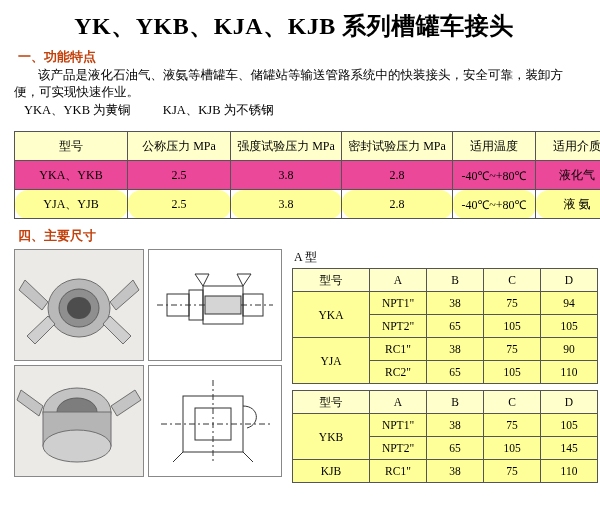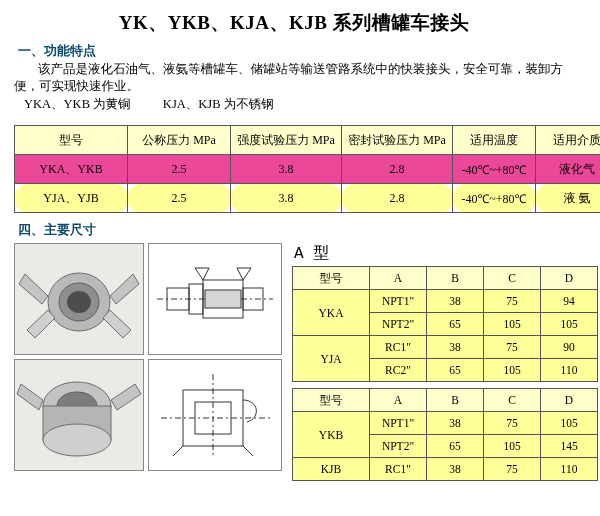--- a/index.html
+++ b/index.html
@@ -8,29 +8,29 @@
     background:#ffffff;
     font-family:"Liberation Serif", serif;
     color:#000;
     position:relative;
     overflow:hidden;
   }
   .page{position:relative;width:600px;height:516px;}
 
   .title{
     text-align:center;
-    font-size:19px;
+    font-size:24px;
     font-weight:bold;
     letter-spacing:0.5px;
     margin:10px 12px 2px 0;
     font-family:"Liberation Serif", serif;
   }
 
   .section-head{
-    color:#0c4a6e;
+    color:#c2410c;
     font-weight:bold;
     font-size:13px;
     margin:6px 0 1px 18px;
     font-family:"Liberation Sans", sans-serif;
   }
   .body-text{
     font-size:12.5px;
     line-height:17px;
     margin:0 14px 0 14px;
     text-indent:24px;
@@ -95,23 +95,23 @@
   .photo.p1{width:128px;height:110px;}
   .photo.p2{width:132px;height:110px;background:#fff;}
   .photo.p3{width:128px;height:110px;}
   .photo.p4{width:132px;height:110px;background:#fff;}
 
   
   .right-tables{
     position:absolute;left:292px;top:0;width:294px;
   }
   .tbl-label{
-    font-size:16px;
+    font-size:12px;
     margin:0 0 2px 2px;
-    font-family:Liberation Mono, monospace;
+    font-family:Liberation Serif, serif;
   }
   table.dim{
     border-collapse:collapse;
     width:290px;
     table-layout:fixed;
     margin-bottom:6px;
   }
   table.dim td{
     border:1px solid #555;
     text-align:center;

